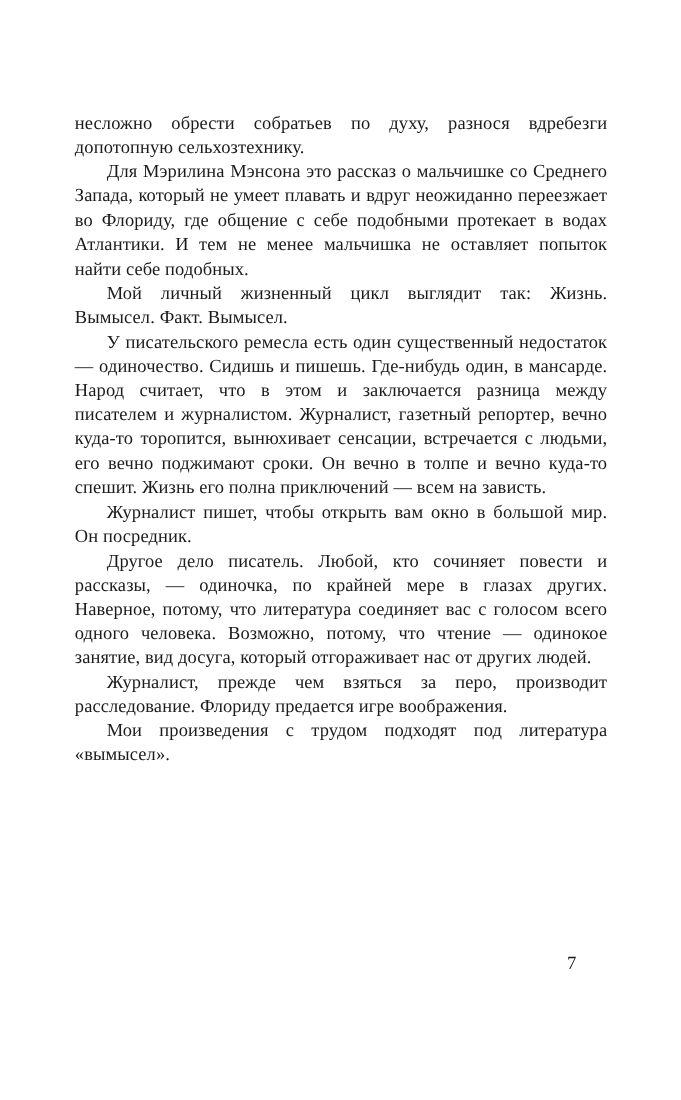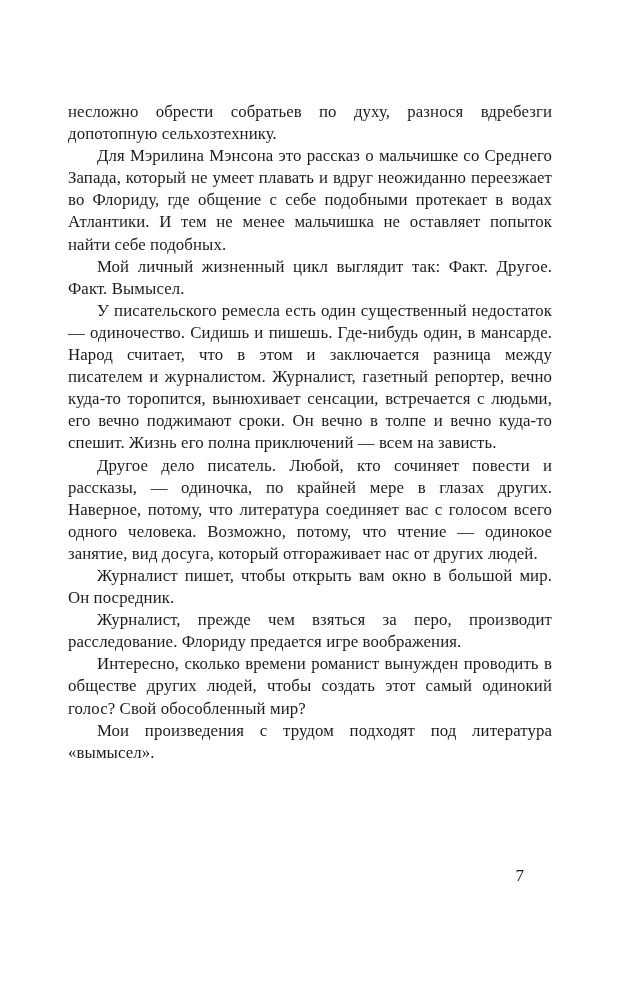--- a/index.html
+++ b/index.html
@@ -45,22 +45,21 @@
     color: #1b1b1b;
   }
 </style>
 </head>
 <body>
 
 <div class="page">
   <div class="text-block">
     <p class="continuation">несложно обрести собратьев по духу, разнося вдребезги допотопную сельхозтехнику.</p>
     <p>Для Мэрилина Мэнсона это рассказ о мальчишке со Среднего Запада, который не умеет плавать и вдруг неожиданно переезжает во Флориду, где общение с себе подобными протекает в водах Атлантики. И тем не менее мальчишка не оставляет попыток найти себе подобных.</p>
-    <p>Мой личный жизненный цикл выглядит так: Факт. Другое. Факт. Вымысел.</p>
+    <p>Мой личный жизненный цикл выглядит так: Жизнь. Вымысел. Факт. Вымысел.</p>
     <p>У писательского ремесла есть один существенный недостаток — одиночество. Сидишь и пишешь. Где-нибудь один, в мансарде. Народ считает, что в этом и заключается разница между писателем и журналистом. Журналист, газетный репортер, вечно куда-то торопится, вынюхивает сенсации, встречается с людьми, его вечно поджимают сроки. Он вечно в толпе и вечно куда-то спешит. Жизнь его полна приключений — всем на зависть.</p>
+    <p>Журналист пишет, чтобы открыть вам окно в большой мир. Он посредник.</p>
     <p>Другое дело писатель. Любой, кто сочиняет повести и рассказы, — одиночка, по крайней мере в глазах других. Наверное, потому, что литература соединяет вас с голосом всего одного человека. Возможно, потому, что чтение — одинокое занятие, вид досуга, который отгораживает нас от других людей.</p>
-    <p>Журналист пишет, чтобы открыть вам окно в большой мир. Он посредник.</p>
     <p>Журналист, прежде чем взяться за перо, производит расследование. Флориду предается игре воображения.</p>
-    <p>Интересно, сколько времени романист вынужден проводить в обществе других людей, чтобы создать этот самый одинокий голос? Свой обособленный мир?</p>
     <p>Мои произведения с трудом подходят под литература «вымысел».</p>
   </div>
   <div class="page-number">7</div>
 </div>
 
 </body></html>

